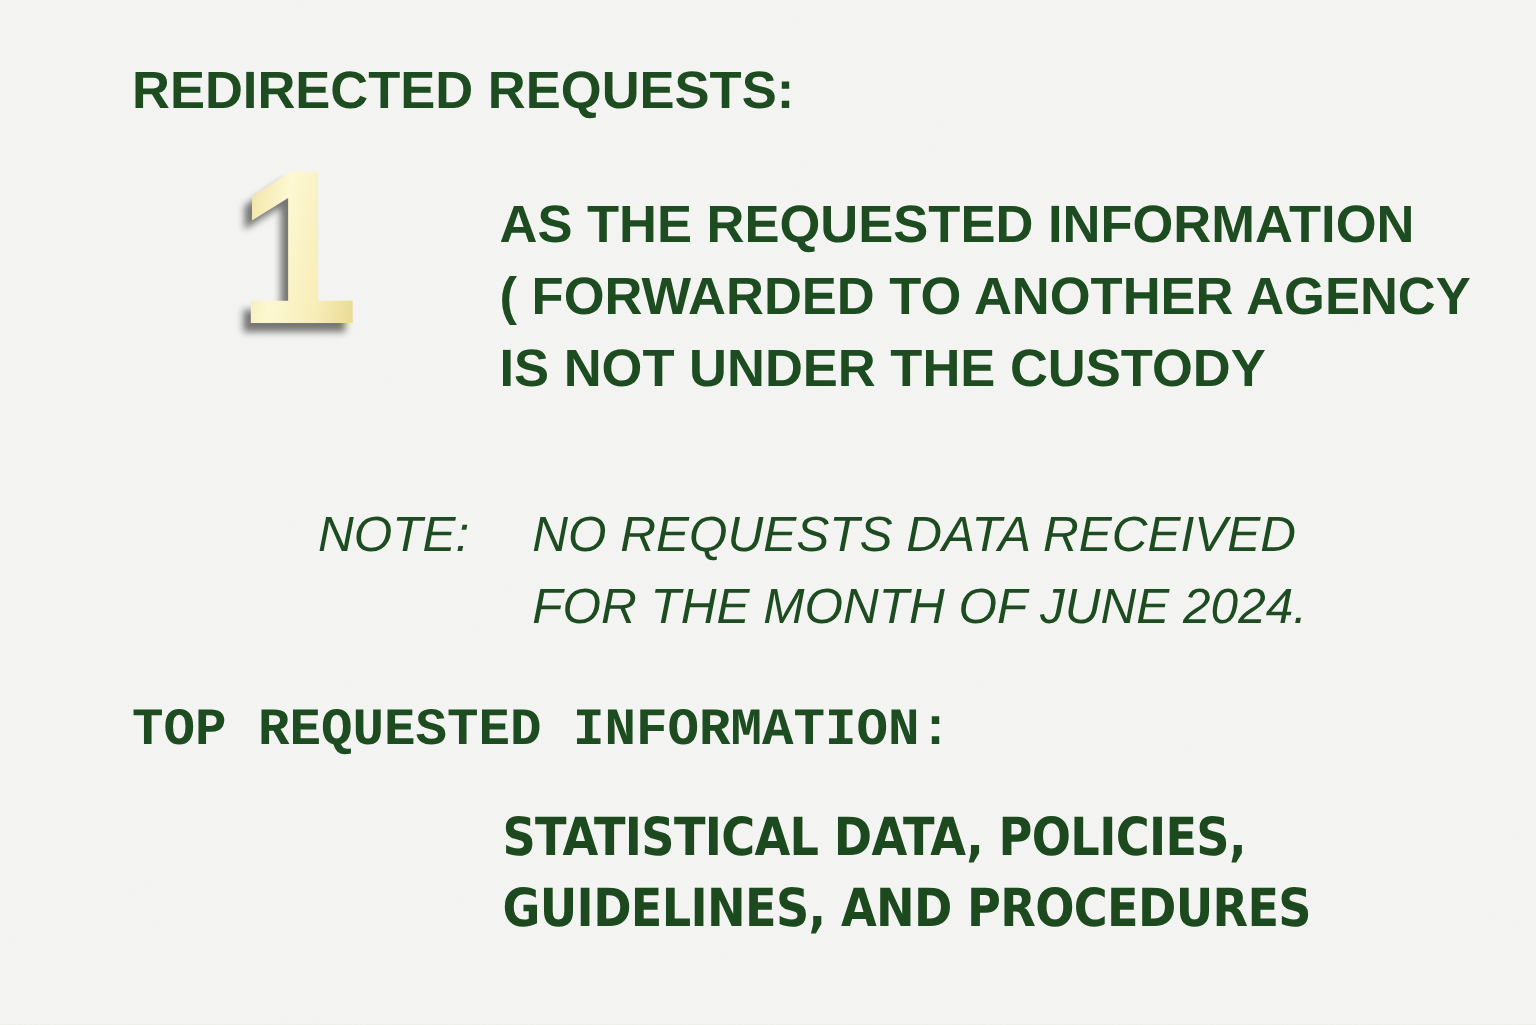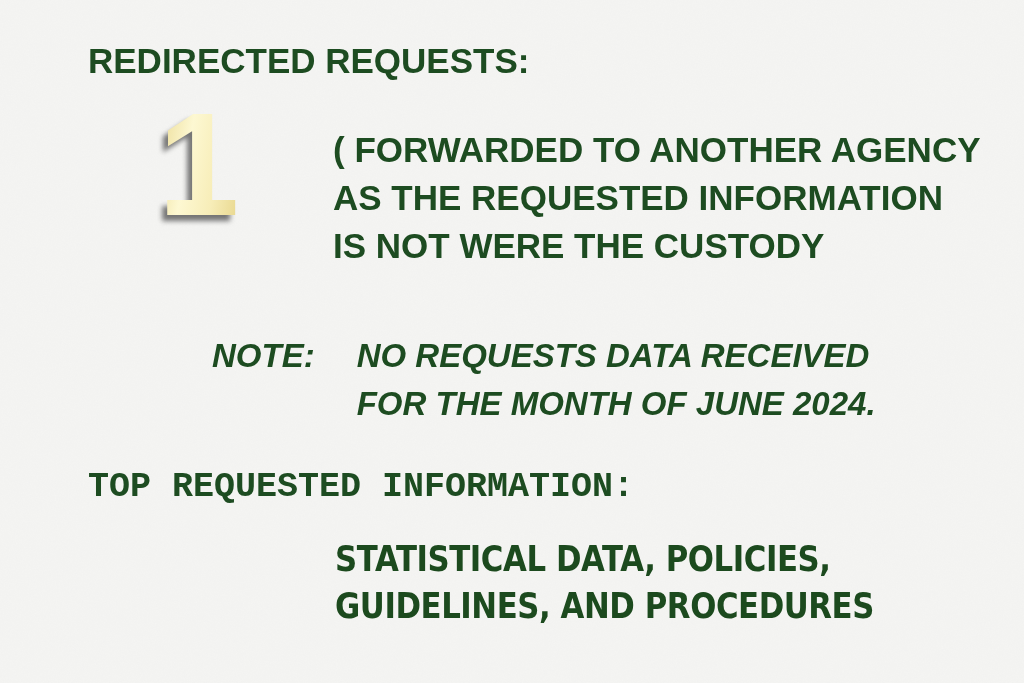--- a/index.html
+++ b/index.html
@@ -70,21 +70,21 @@
     font-weight: 700;
     line-height: 48px;
     white-space: nowrap;
   }
 
   .note-block {
     left: 212px;
     top: 332px;
     display: flex;
     font-style: italic;
-    font-weight: 700;
+    font-weight: 400;
     font-size: 33px;
     line-height: 48px;
     white-space: nowrap;
   }
   .note-label { margin-right: 42px; }
 
   .top-heading {
     left: 88px;
     top: 470px;
     font-family: Liberation Mono, monospace;
@@ -122,23 +122,23 @@
   </svg>
 
   <div class="abs section-heading redirected-heading">REDIRECTED REQUESTS:</div>
 
   <div class="abs numeral-wrap">
     <span class="numeral-layer numeral-shadow">1</span>
     <span class="numeral-layer numeral-face">1</span>
   </div>
 
   <div class="abs paren-block">
+    <div>AS THE REQUESTED INFORMATION</div>
     <div>( FORWARDED TO ANOTHER AGENCY</div>
-    <div>AS THE REQUESTED INFORMATION</div>
-    <div>IS NOT WERE THE CUSTODY</div>
+    <div>IS NOT UNDER THE CUSTODY</div>
   </div>
 
   <div class="abs note-block">
     <div class="note-label">NOTE:</div>
     <div>
       <div>NO REQUESTS DATA RECEIVED</div>
       <div>FOR THE MONTH OF JUNE 2024.</div>
     </div>
   </div>
 

